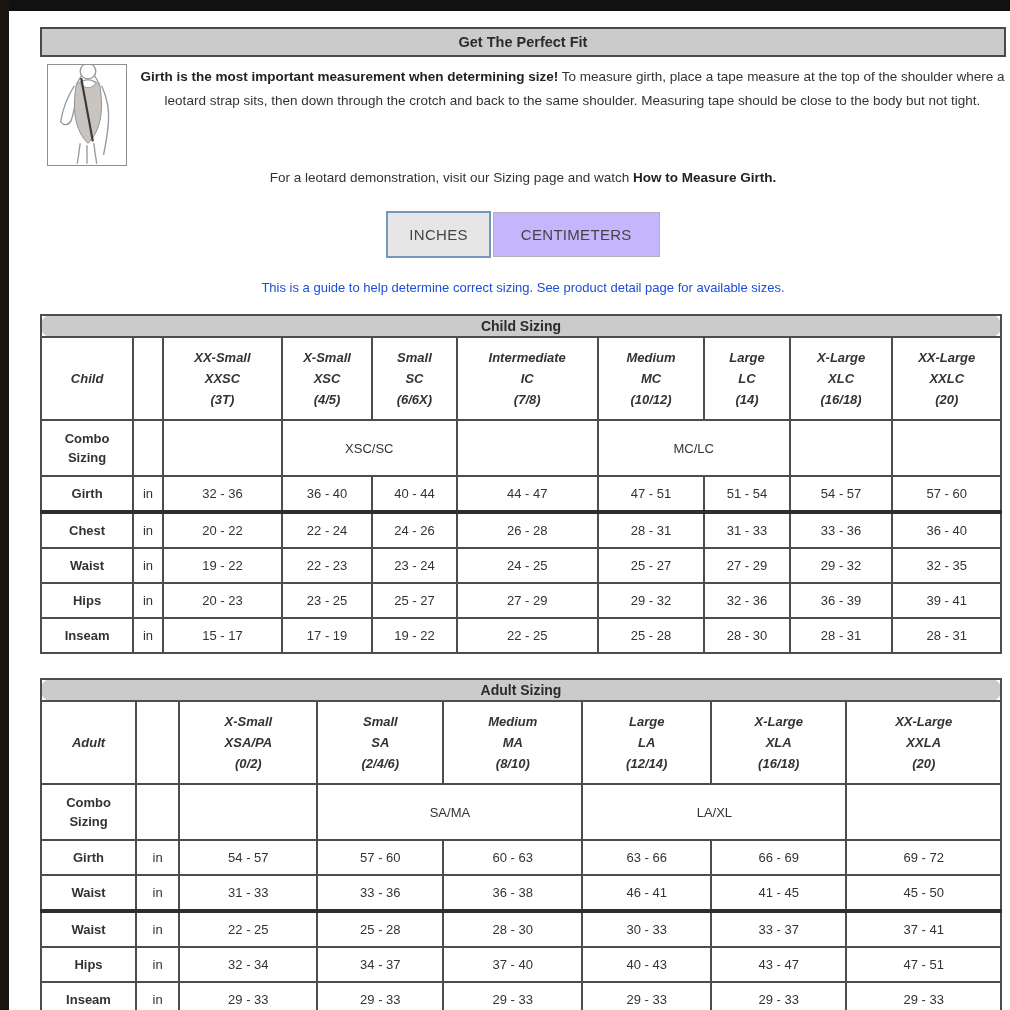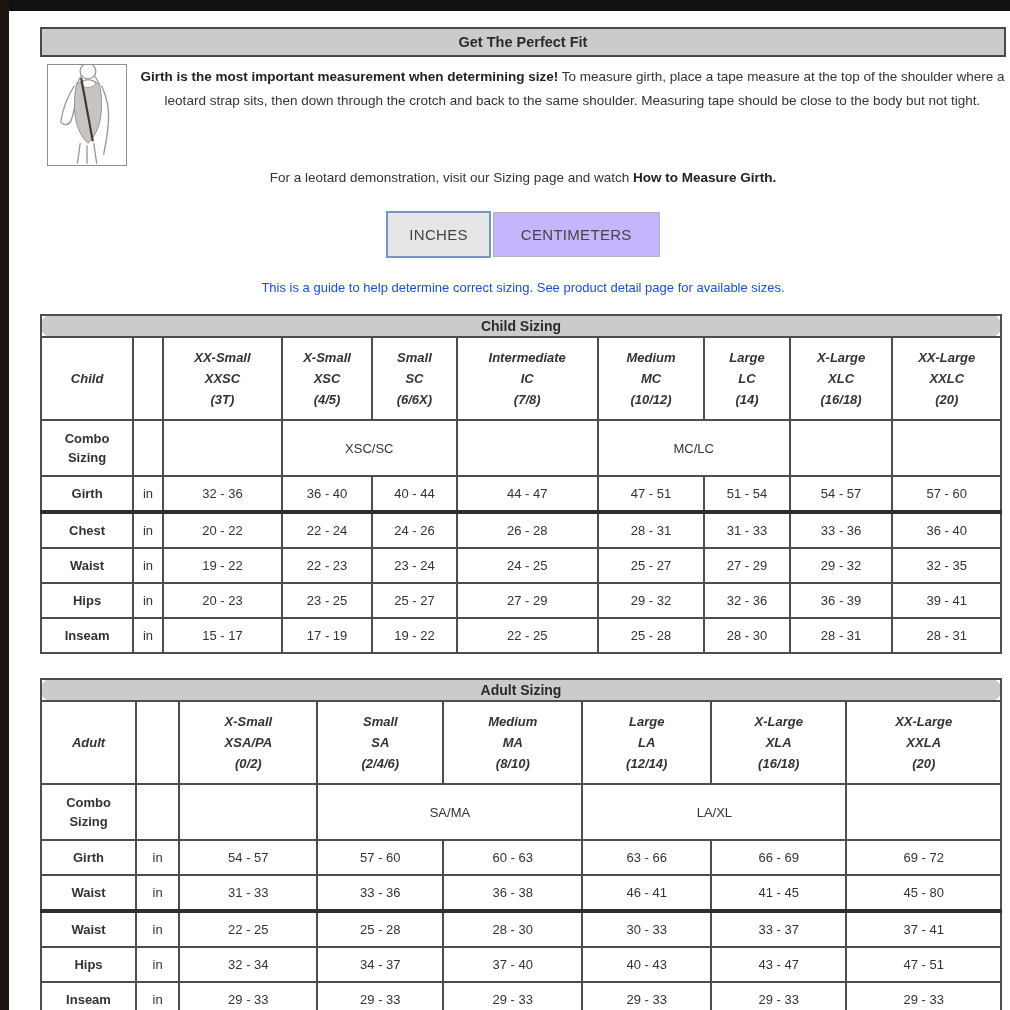--- a/index.html
+++ b/index.html
@@ -324,21 +324,21 @@
           <td class="data-cell heavy-left">69 - 72</td>
         </tr>
         <tr class="data-row heavy-bottom">
           <td class="label-cell">Waist</td>
           <td class="unit-cell">in</td>
           <td class="data-cell">31 - 33</td>
           <td class="data-cell">33 - 36</td>
           <td class="data-cell">36 - 38</td>
           <td class="data-cell">46 - 41</td>
           <td class="data-cell">41 - 45</td>
-          <td class="data-cell heavy-left">45 - 80</td>
+          <td class="data-cell heavy-left">45 - 50</td>
         </tr>
         <tr class="data-row">
           <td class="label-cell">Waist</td>
           <td class="unit-cell">in</td>
           <td class="data-cell">22 - 25</td>
           <td class="data-cell">25 - 28</td>
           <td class="data-cell">28 - 30</td>
           <td class="data-cell">30 - 33</td>
           <td class="data-cell">33 - 37</td>
           <td class="data-cell heavy-left">37 - 41</td>

